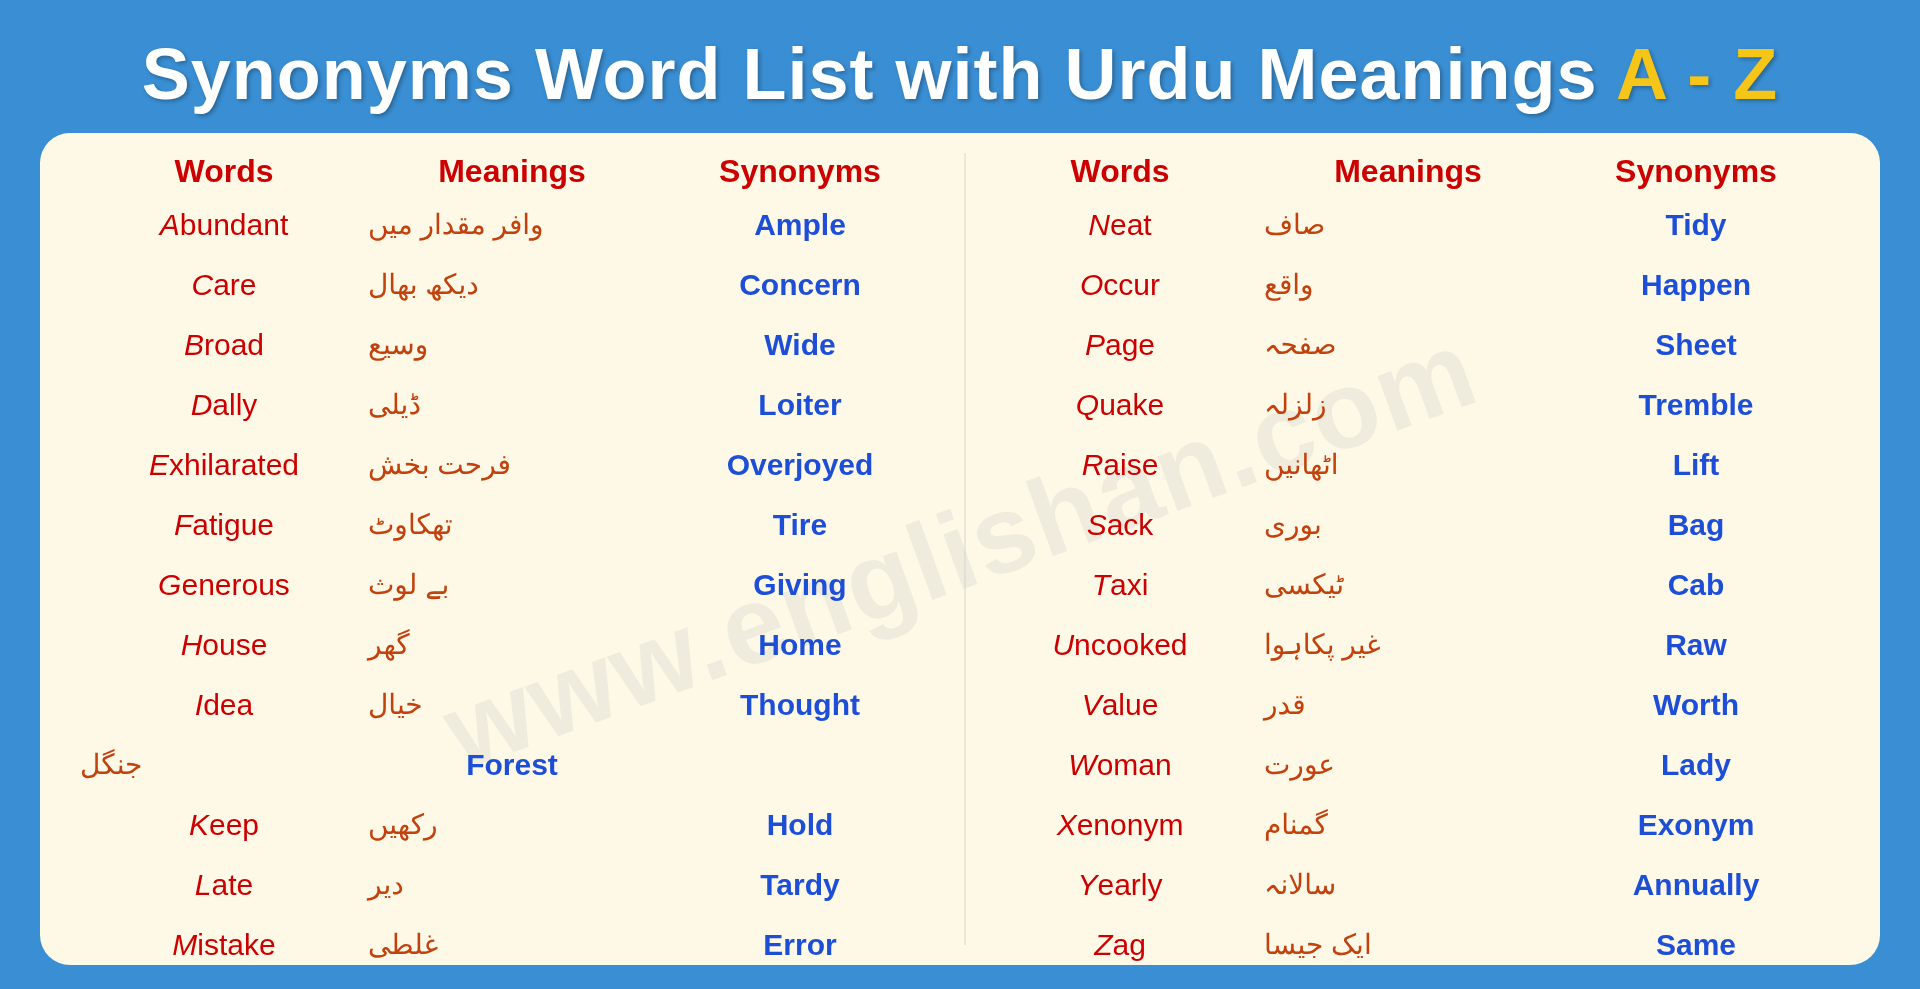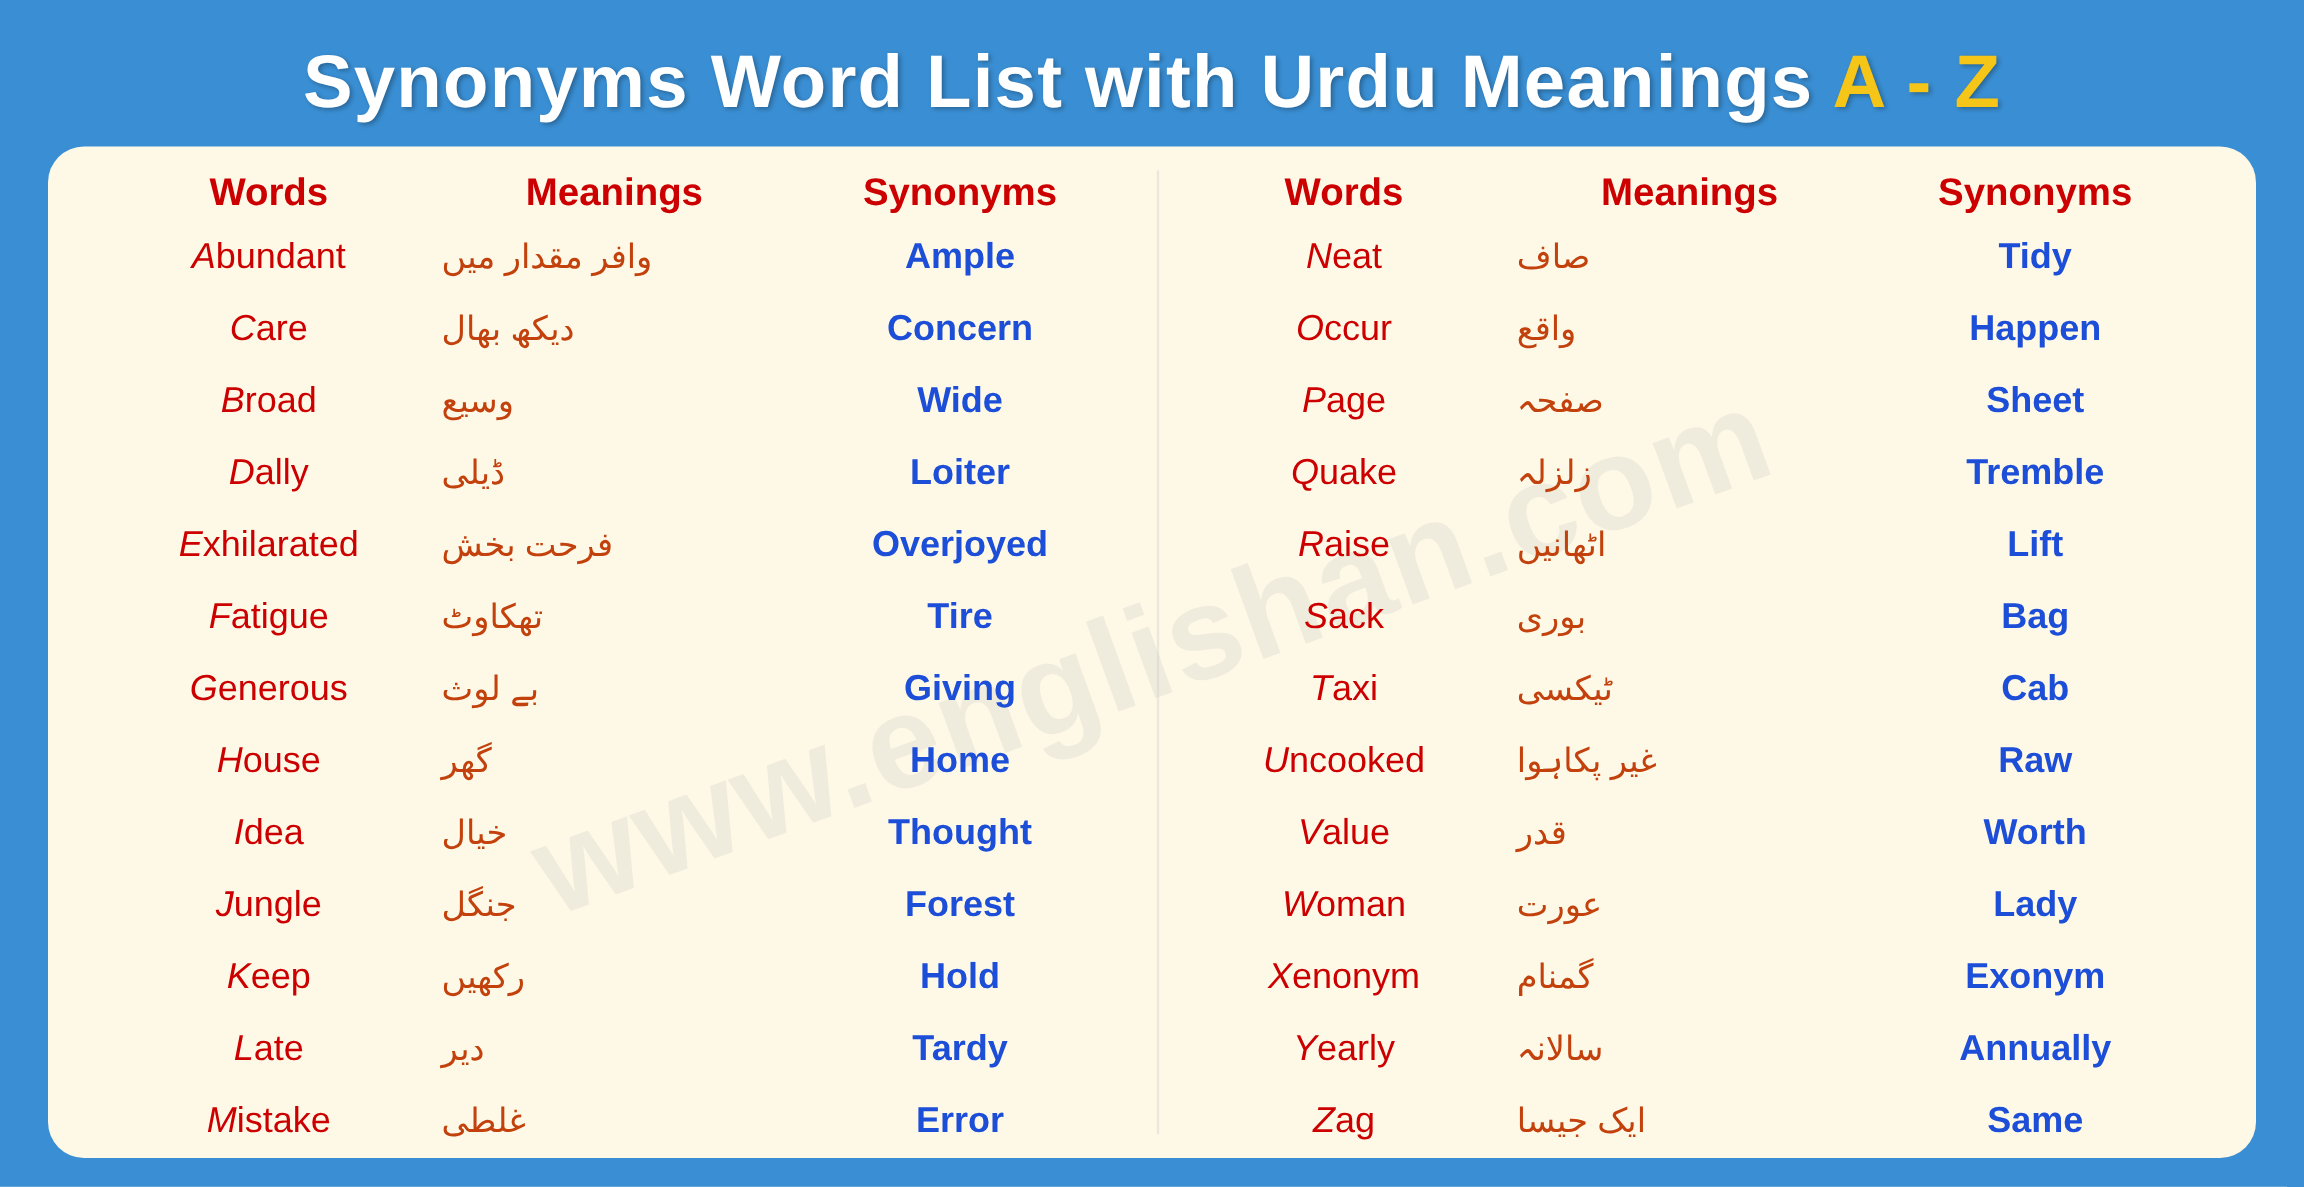--- a/index.html
+++ b/index.html
@@ -21,21 +21,21 @@
       background: #3a8fd4;
       display: flex;
       flex-direction: column;
       align-items: center;
       justify-content: flex-start;
       padding: 18px 20px 10px;
     }
 
     .title {
       color: white;
-      font-size: 62px;
+      font-size: 72px;
       font-weight: 900;
       text-align: center;
       margin-bottom: 18px;
       text-shadow: 2px 2px 4px rgba(0,0,0,0.3);
       letter-spacing: 1px;
     }
 
     .title .az {
       color: #f5c518;
     }
@@ -192,21 +192,20 @@
     <div class="word-cell"><span style="font-style:italic;">H</span>ouse</div>
     <div class="meaning-cell">گھر</div>
     <div class="synonym-cell">Home</div>
   </div>
             <div class="row">
     <div class="word-cell"><span style="font-style:italic;">I</span>dea</div>
     <div class="meaning-cell">خیال</div>
     <div class="synonym-cell">Thought</div>
   </div>
             <div class="row">
-    <div class="word-cell"><span style="font-style:italic;">J</span>ungle</div>
     <div class="meaning-cell">جنگل</div>
     <div class="synonym-cell">Forest</div>
   </div>
             <div class="row">
     <div class="word-cell"><span style="font-style:italic;">K</span>eep</div>
     <div class="meaning-cell">رکھیں</div>
     <div class="synonym-cell">Hold</div>
   </div>
             <div class="row">
     <div class="word-cell"><span style="font-style:italic;">L</span>ate</div>

